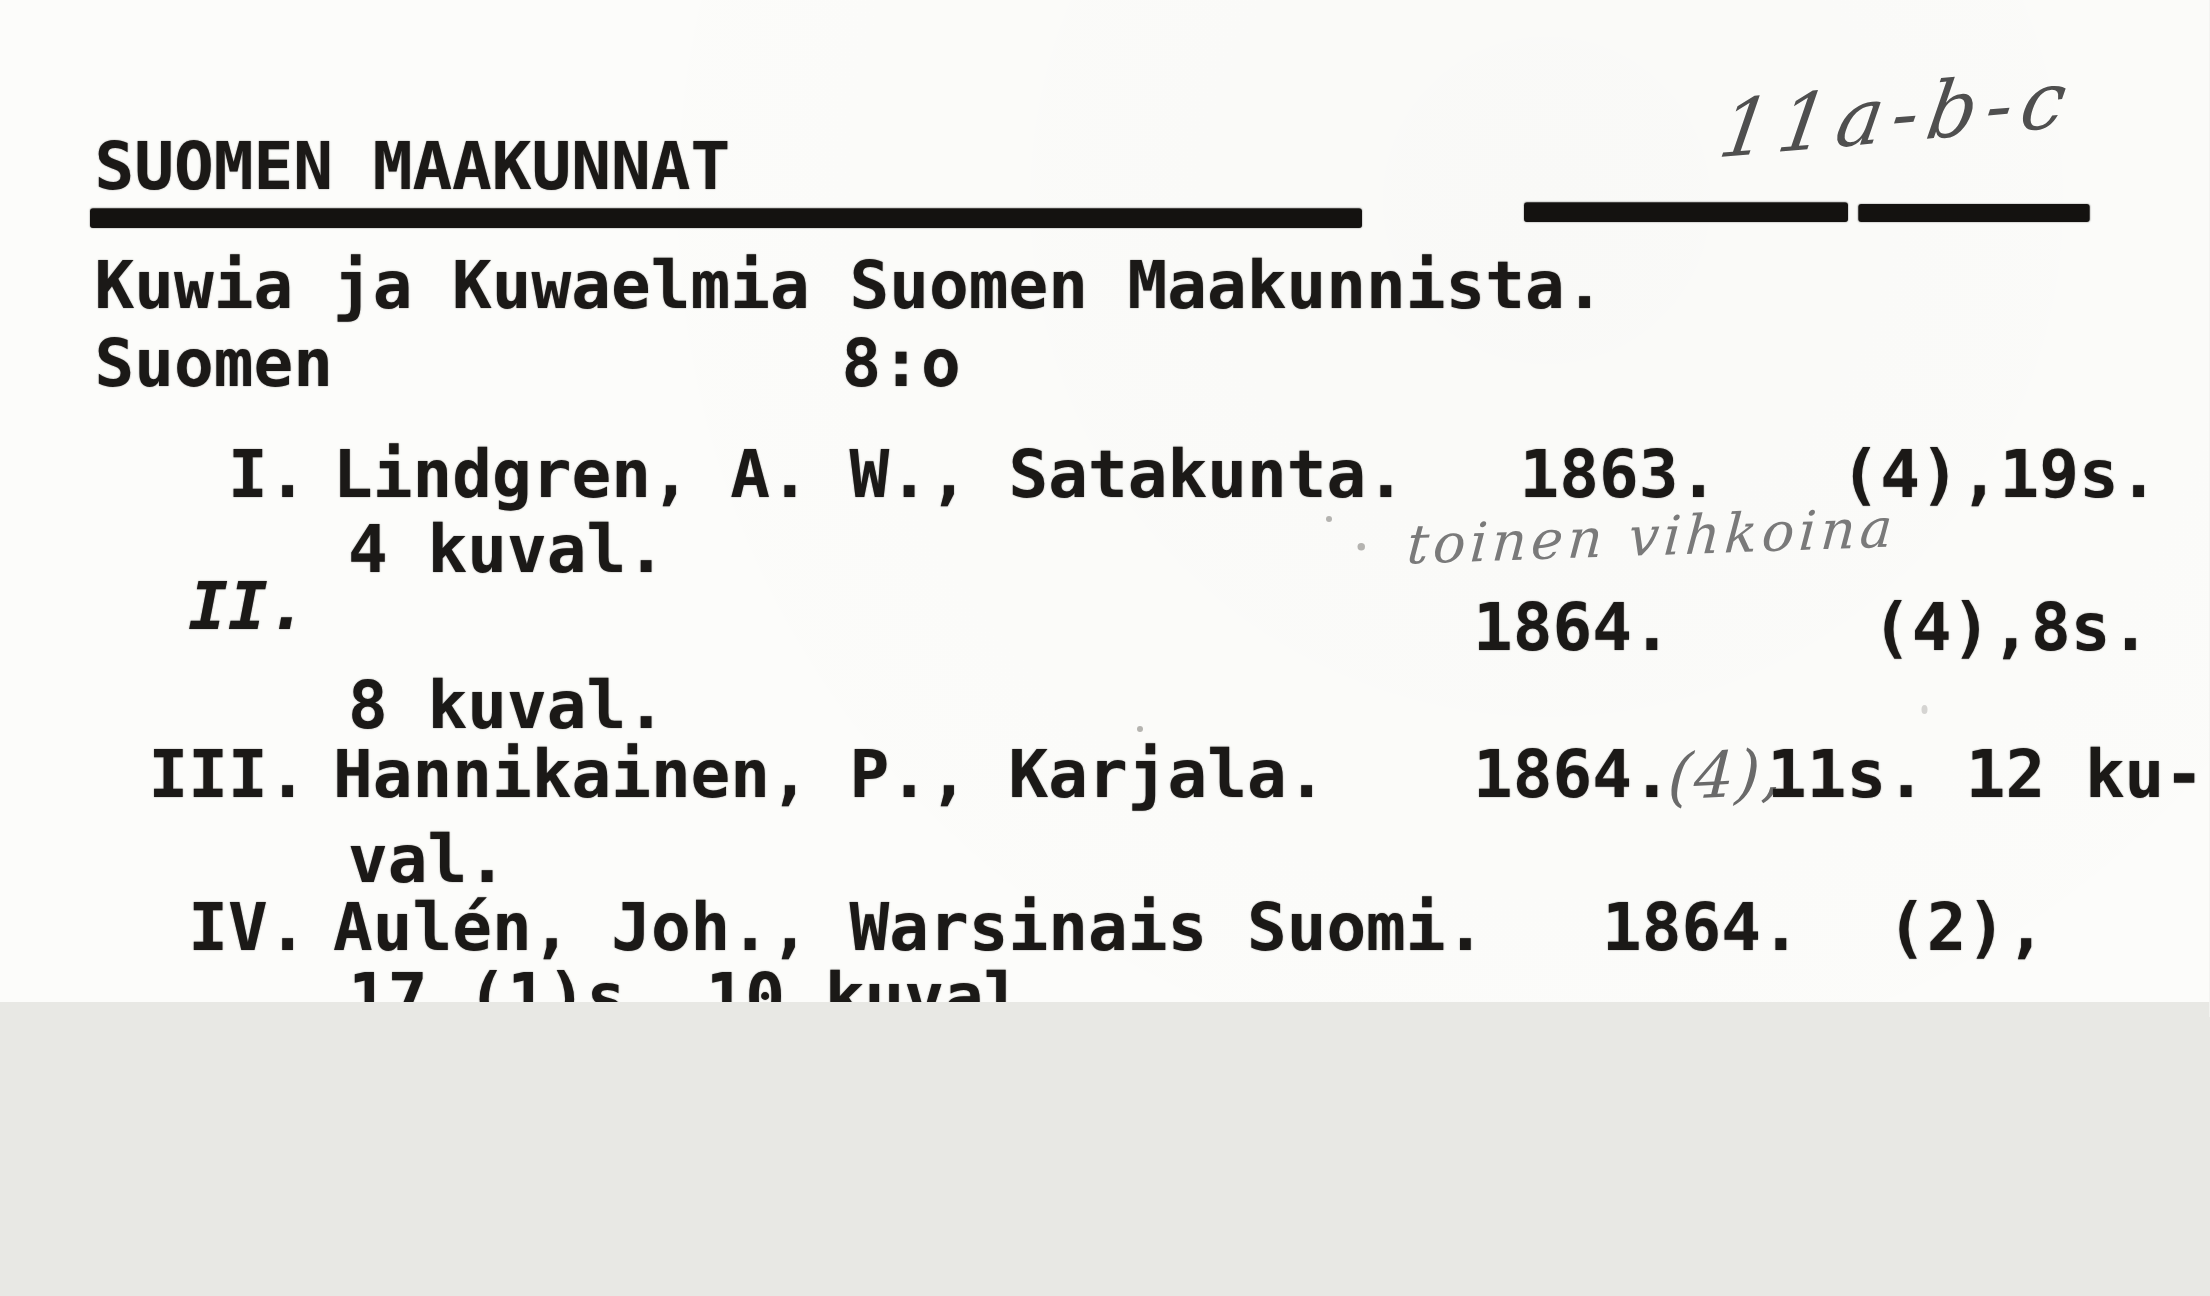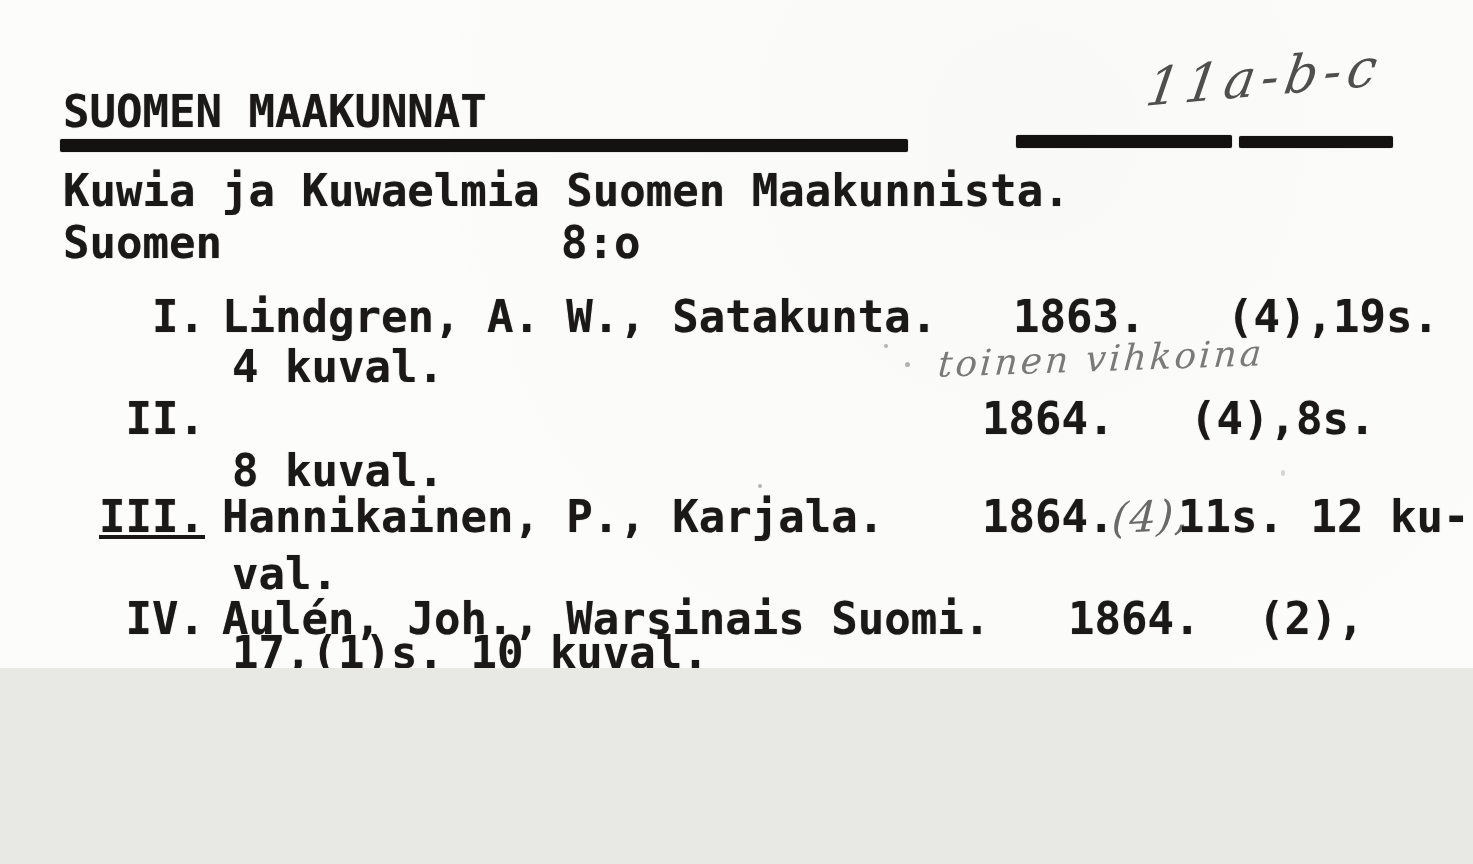--- a/index.html
+++ b/index.html
@@ -106,37 +106,37 @@
   <div class="tw" style="left:63px; top:221px;">Suomen</div>
   <div class="tw" style="left:561px; top:221px;">8:o</div>
 
   <div class="tw numeral-box" style="top:295px;">I.</div>
   <div class="tw" style="left:222px; top:295px;">Lindgren, A. W., Satakunta.</div>
   <div class="tw" style="left:1013px; top:295px;">1863.</div>
   <div class="tw" style="left:1227px; top:295px;">(4),19s.</div>
   <div class="hand hand-annotation" style="left:938px; top:338px;">toinen vihkoina</div>
   <div class="tw" style="left:232px; top:345px;">4 kuval.</div>
 
-  <div class="tw numeral-box" style="top:397px;">II.</div>
+  <div class="tw numeral-box" style="top:383px;font-style:italic;">II.</div>
   <div class="tw" style="left:982px; top:397px;">1864.</div>
-  <div class="tw" style="left:1190px; top:397px;">(4),8s.</div>
+  <div class="tw" style="left:1248px; top:397px;">(4),8s.</div>
   <div class="tw" style="left:232px; top:449px;">8 kuval.</div>
 
-  <div class="tw numeral-box" style="top:495px;text-decoration:underline;">III.</div>
+  <div class="tw numeral-box" style="top:495px;">III.</div>
   <div class="tw" style="left:222px; top:495px;">Hannikainen, P., Karjala.</div>
   <div class="tw" style="left:982px; top:495px;">1864.</div>
   <div class="hand hand-inline" style="left:1112px; top:492px;">(4),</div>
   <div class="tw" style="left:1178px; top:495px;">11s. 12 ku-</div>
   <div class="tw" style="left:232px; top:552px;">val.</div>
 
   <div class="tw numeral-box" style="top:597px;">IV.</div>
   <div class="tw" style="left:222px; top:597px;">Aulén, Joh., Warsinais Suomi.</div>
   <div class="tw" style="left:1068px; top:597px;">1864.</div>
   <div class="tw" style="left:1258px; top:597px;">(2),</div>
-  <div class="tw" style="left:232px; top:631px;">17,(1)s. 10 kuval.</div>
+  <div class="tw" style="left:232px; top:644px;">17,(1)s. 10 kuval.</div>
 
 
   <div class="form-number" style="left:78px; top:806px;">20 000.4.53</div>
 
   <div class="speck" style="left:905px; top:362px; width:5px; height:5px;"></div>
   <div class="speck" style="left:884px; top:344px; width:4px; height:4px;"></div>
   <div class="speck" style="left:758px; top:484px; width:4px; height:4px;"></div>
   <div class="speck" style="left:1281px; top:470px; width:4px; height:6px; opacity:0.35;"></div>
   <div class="speck" style="left:100px; top:715px; width:4px; height:4px; opacity:0.3;"></div>
 

